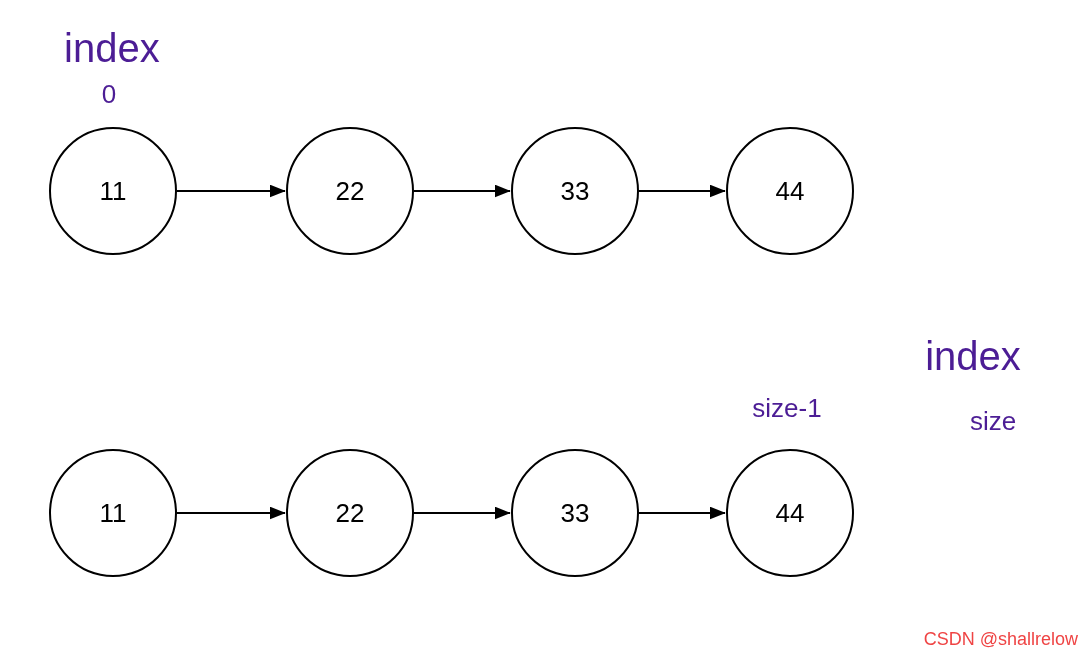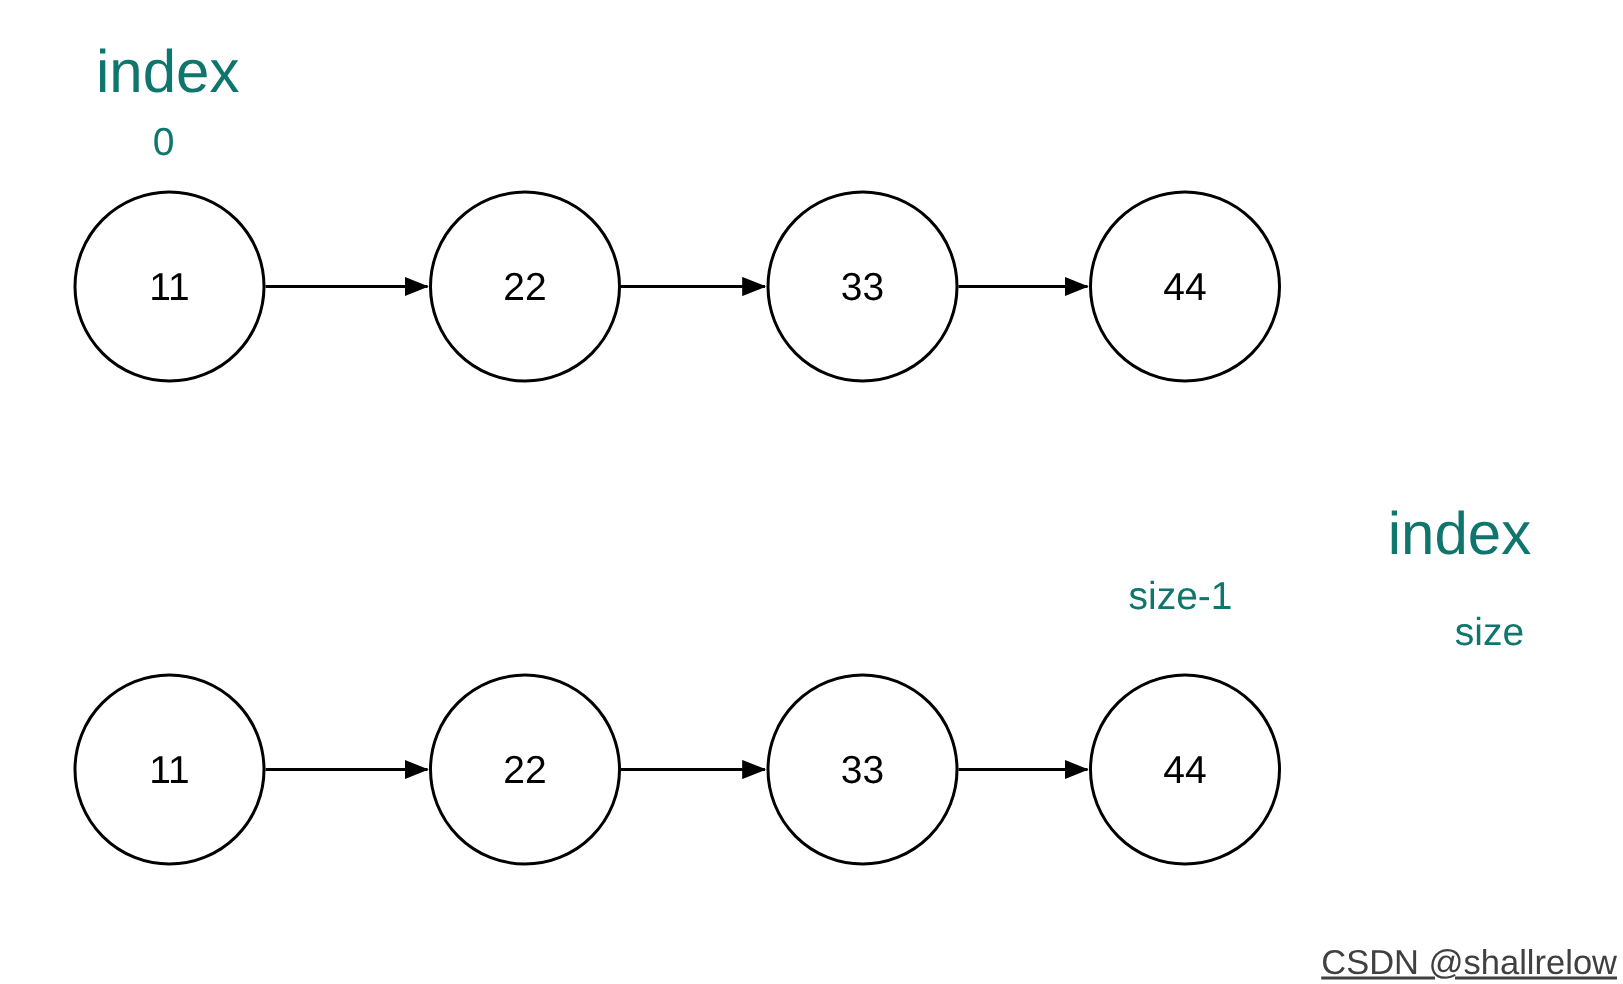--- a/index.html
+++ b/index.html
@@ -20,45 +20,44 @@
     position: absolute;
     left: 0;
     top: 0;
     width: 1082px;
     height: 656px;
   }
   .label {
     position: absolute;
     line-height: 1;
     white-space: nowrap;
-    color: #0f766e;
+    color: #4c1d95;
   }
   .label.big {
     font-size: 40px;
   }
   .label.small {
     font-size: 26px;
   }
   .centered {
     transform: translateX(-50%);
   }
   .top-index    { left: 64px;  top: 28px;  }
   .zero         { left: 109px; top: 81px;  }
   .right-index  { left: 973px; top: 336px; }
-  .size-minus-1 { left: 787px; top: 384px; }
+  .size-minus-1 { left: 787px; top: 395px; }
   .size-label   { left: 970px; top: 408px; margin-left: 23px; }
   .watermark {
     position: absolute;
     right: 4px;
     top: 630px;
-    font-size: 23px;
+    font-size: 18px;
     line-height: 1;
-    color: #404040;
+    color: #ef4444;
     white-space: nowrap;
-    text-decoration: underline;
   }
   .node-value {
     font-family: "Liberation Sans", sans-serif;
     font-size: 26px;
   }
 </style>
 </head>
 <body>
 
 <div class="canvas">

